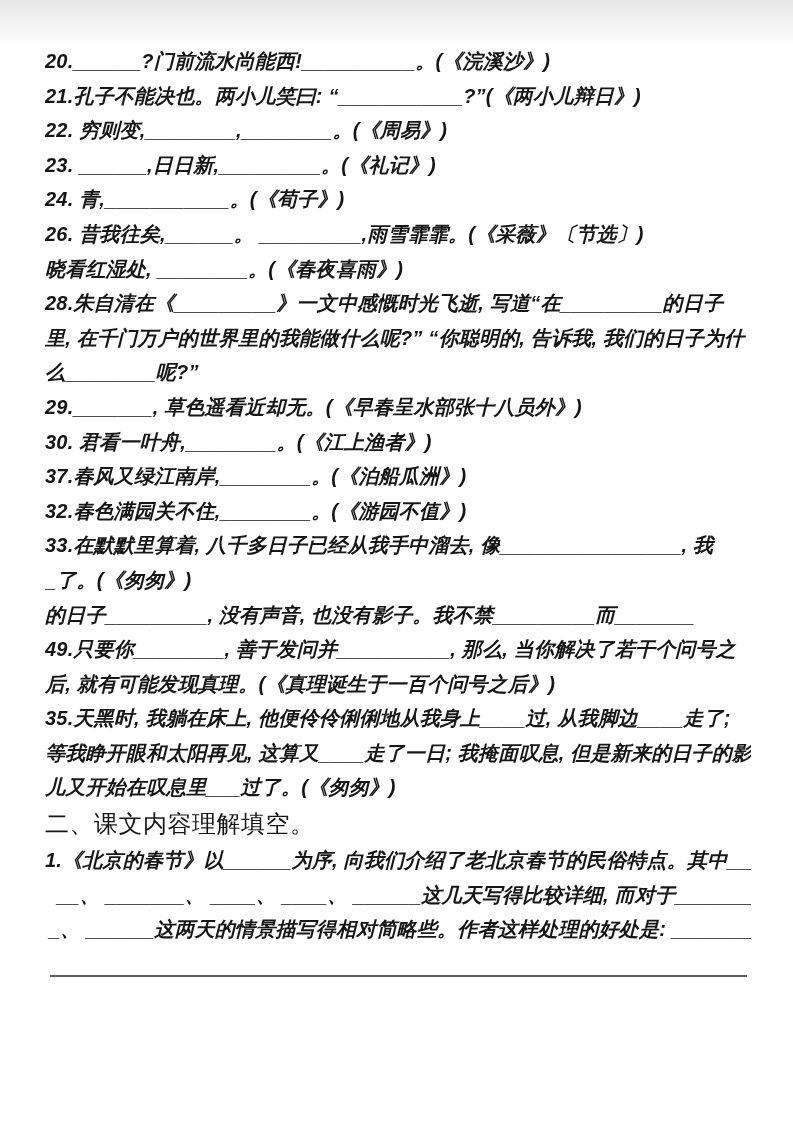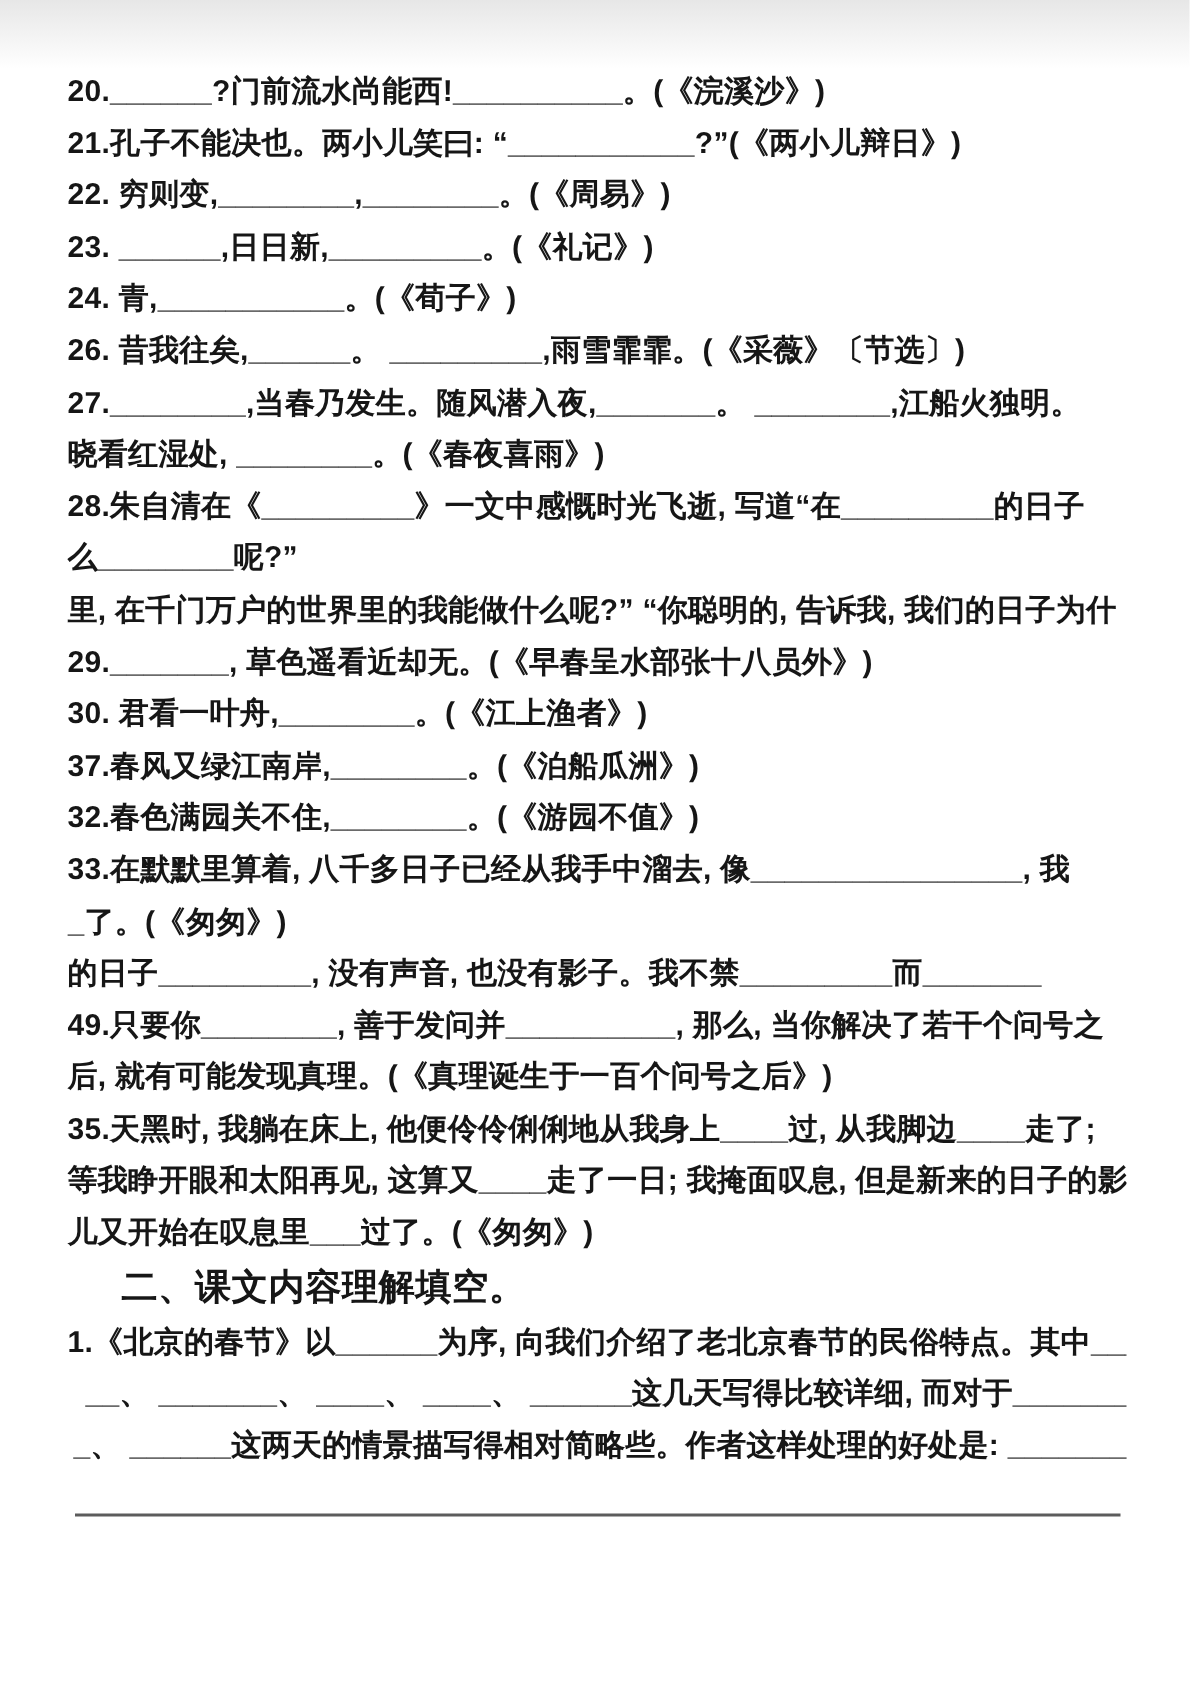--- a/index.html
+++ b/index.html
@@ -23,30 +23,30 @@
     position: relative;
     padding: 44px 42px 0 45px;
     font-size: 20px;
     font-weight: 700;
     line-height: 34.6px;
   }
   .qline {
     white-space: pre;
     overflow: hidden;
     letter-spacing: 0.2px;
+    font-style: italic;
   }
   .indent-a { padding-left: 12px; }
   .indent-b { padding-left: 4px; }
   .section-heading {
     font-size: 24px;
-    font-weight: 700;
+    font-weight: 400;
     line-height: 38px;
     white-space: pre;
     letter-spacing: 0.5px;
-    margin-left: 36px;
   }
   .answer-rule {
     margin-top: 28px;
     margin-left: 5px;
     width: 697px;
     height: 0;
     border-bottom: 2px solid #5c5c5c;
   }
 </style>
 </head>
@@ -55,25 +55,24 @@
 <div class="scan-shade"></div>
 
 <div class="content">
 
   <div class="qline">20.______?门前流水尚能西!__________。(《浣溪沙》)</div>
   <div class="qline">21.孔子不能决也。两小儿笑曰: “___________?”(《两小儿辩日》)</div>
   <div class="qline">22. 穷则变,________,________。(《周易》)</div>
   <div class="qline">23. ______,日日新,_________。(《礼记》)</div>
   <div class="qline">24. 青,___________。(《荀子》)</div>
   <div class="qline">26. 昔我往矣,______。 _________,雨雪霏霏。(《采薇》〔节选〕)</div>
-  <div class="qline">27.________,当春乃发生。随风潜入夜,_______。 ________,江船火独明。</div>
   <div class="qline">晓看红湿处, ________。(《春夜喜雨》)</div>
   <div class="qline">28.朱自清在《_________》一文中感慨时光飞逝, 写道“在_________的日子</div>
+  <div class="qline">里, 在千门万户的世界里的我能做什么呢?” “你聪明的, 告诉我, 我们的日子为什</div>
   <div class="qline">么________呢?”</div>
-  <div class="qline">里, 在千门万户的世界里的我能做什么呢?” “你聪明的, 告诉我, 我们的日子为什</div>
   <div class="qline">29._______, 草色遥看近却无。(《早春呈水部张十八员外》)</div>
   <div class="qline">30. 君看一叶舟,________。(《江上渔者》)</div>
   <div class="qline">37.春风又绿江南岸,________。(《泊船瓜洲》)</div>
   <div class="qline">32.春色满园关不住,________。(《游园不值》)</div>
   <div class="qline">33.在默默里算着, 八千多日子已经从我手中溜去, 像________________, 我</div>
   <div class="qline">_了。(《匆匆》)</div>
   <div class="qline">的日子_________, 没有声音, 也没有影子。我不禁_________而_______</div>
   <div class="qline">49.只要你________, 善于发问并__________, 那么, 当你解决了若干个问号之</div>
   <div class="qline">后, 就有可能发现真理。(《真理诞生于一百个问号之后》)</div>
   <div class="qline">35.天黑时, 我躺在床上, 他便伶伶俐俐地从我身上____过, 从我脚边____走了;</div>

